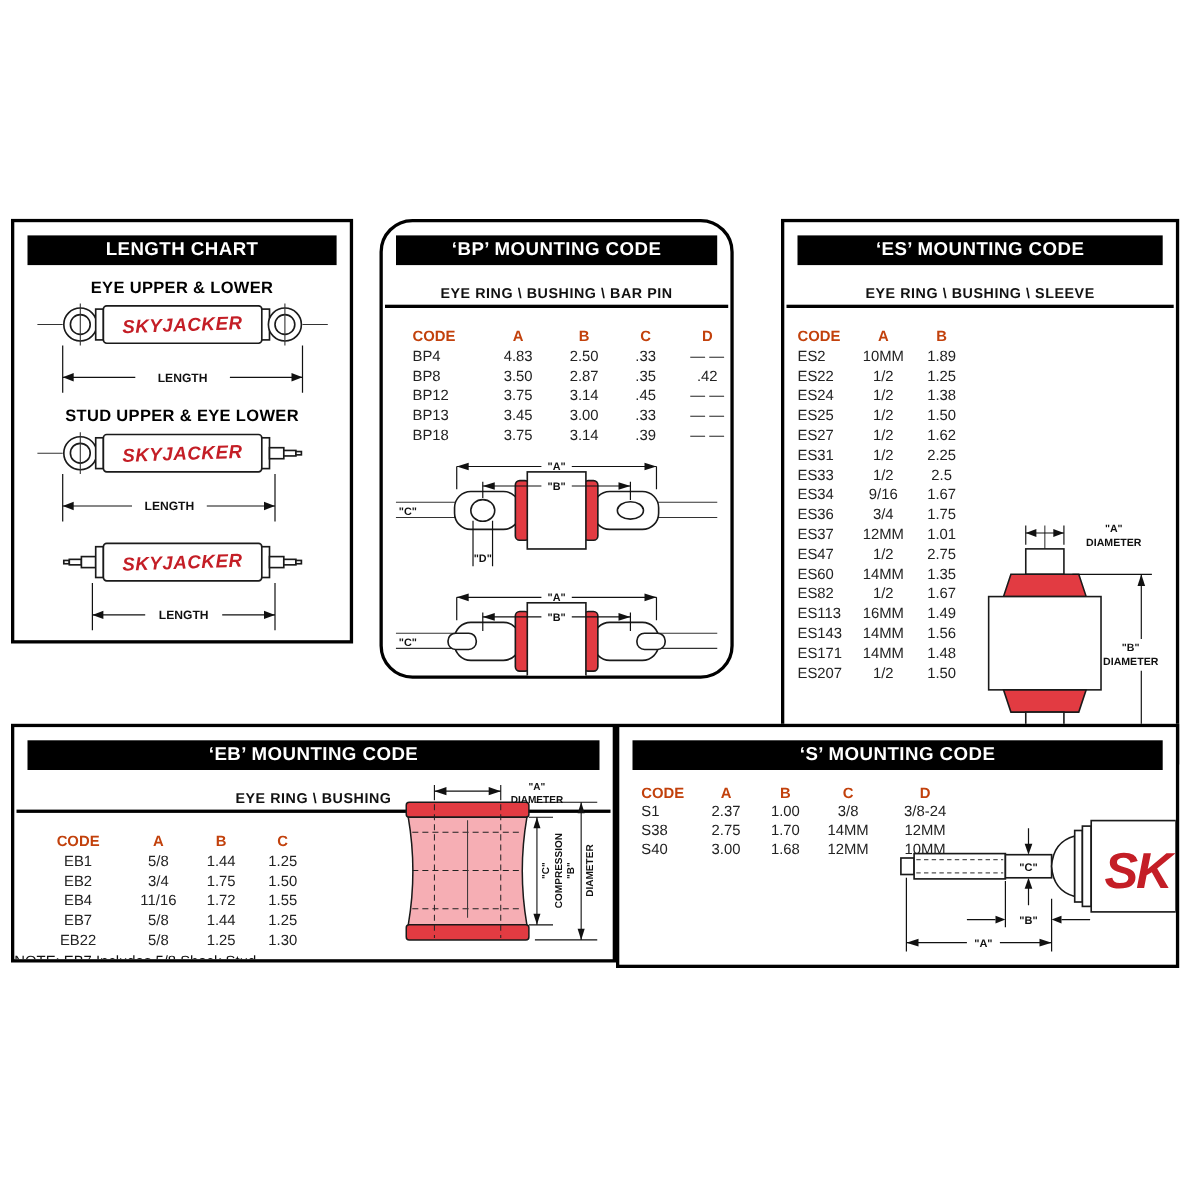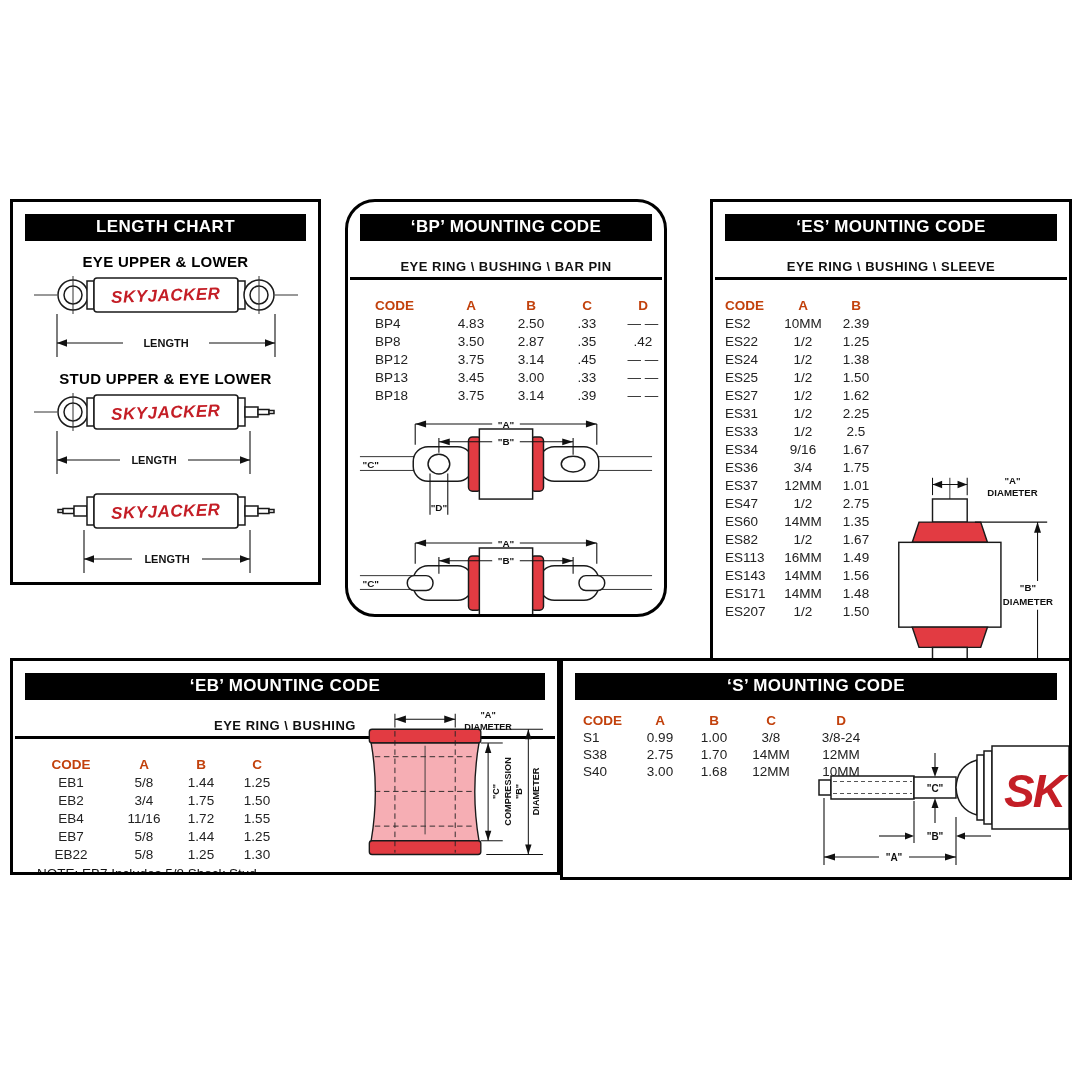--- a/index.html
+++ b/index.html
@@ -24,21 +24,21 @@
   .bp-grid .trow{grid-template-columns:78px 62px 58px 54px 58px;}
   .bp-grid .tcell:first-child{padding-left:13px;}
   .es-grid{margin-left:12px;margin-top:4px;}
   .es-grid .trow{grid-template-columns:50px 56px 50px;}
   .es-grid .tcell:first-child{padding-left:0;}
   .eb-grid .trow{grid-template-columns:88px 58px 56px 56px;}
   .eb-grid .tcell:first-child{text-align:center;padding-left:0;}
   .s-grid{margin-left:18px;margin-top:4px;}
   .s-grid .trow{height:17px;grid-template-columns:50px 58px 50px 64px 76px;}
   .s-grid .tcell:first-child{padding-left:2px;}
-  .eb-note{font-size:13.5px;color:#111;margin:3px 0 0 24px;}
+  .eb-note{font-size:13.5px;color:#111;margin:3px 0 0 0;}
   
   .lc-section{text-align:center;margin-top:5px;}
   .lc-label{font-size:15px;font-weight:bold;color:#000;margin:3px 16px 1px;letter-spacing:.3px;}
   
   svg{display:block;margin:0 auto;}
   .part{fill:#fff;stroke:#1a1a1a;stroke-width:1.5;}
   .bushing{fill:var(--bushing-red,#e23b42);stroke:#1a1a1a;stroke-width:1.5;}
   .pinkbody{fill:var(--bushing-pink,#f6aeb4);stroke:#1a1a1a;stroke-width:1.5;}
   .dim{stroke:#111;stroke-width:1.1;fill:none;}
   .thin{stroke:#333;stroke-width:1;fill:none;}
@@ -290,21 +290,21 @@
     <div class="panel-sub">EYE RING \ BUSHING \ SLEEVE</div>
     <div class="dtable es-grid">
         <div class="trow thead">
           <span class="tcell">CODE</span>
           <span class="tcell">A</span>
           <span class="tcell">B</span>
         </div>
         <div class="trow">
           <span class="tcell">ES2</span>
           <span class="tcell">10MM</span>
-          <span class="tcell">2.39</span>
+          <span class="tcell">1.89</span>
         </div>
         <div class="trow">
           <span class="tcell">ES22</span>
           <span class="tcell">1/2</span>
           <span class="tcell">1.25</span>
         </div>
         <div class="trow">
           <span class="tcell">ES24</span>
           <span class="tcell">1/2</span>
           <span class="tcell">1.38</span>
@@ -502,21 +502,21 @@
     <div class="dtable s-grid">
         <div class="trow thead">
           <span class="tcell">CODE</span>
           <span class="tcell">A</span>
           <span class="tcell">B</span>
           <span class="tcell">C</span>
           <span class="tcell">D</span>
         </div>
         <div class="trow">
           <span class="tcell">S1</span>
-          <span class="tcell">0.99</span>
+          <span class="tcell">2.37</span>
           <span class="tcell">1.00</span>
           <span class="tcell">3/8</span>
           <span class="tcell">3/8-24</span>
         </div>
         <div class="trow">
           <span class="tcell">S38</span>
           <span class="tcell">2.75</span>
           <span class="tcell">1.70</span>
           <span class="tcell">14MM</span>
           <span class="tcell">12MM</span>

